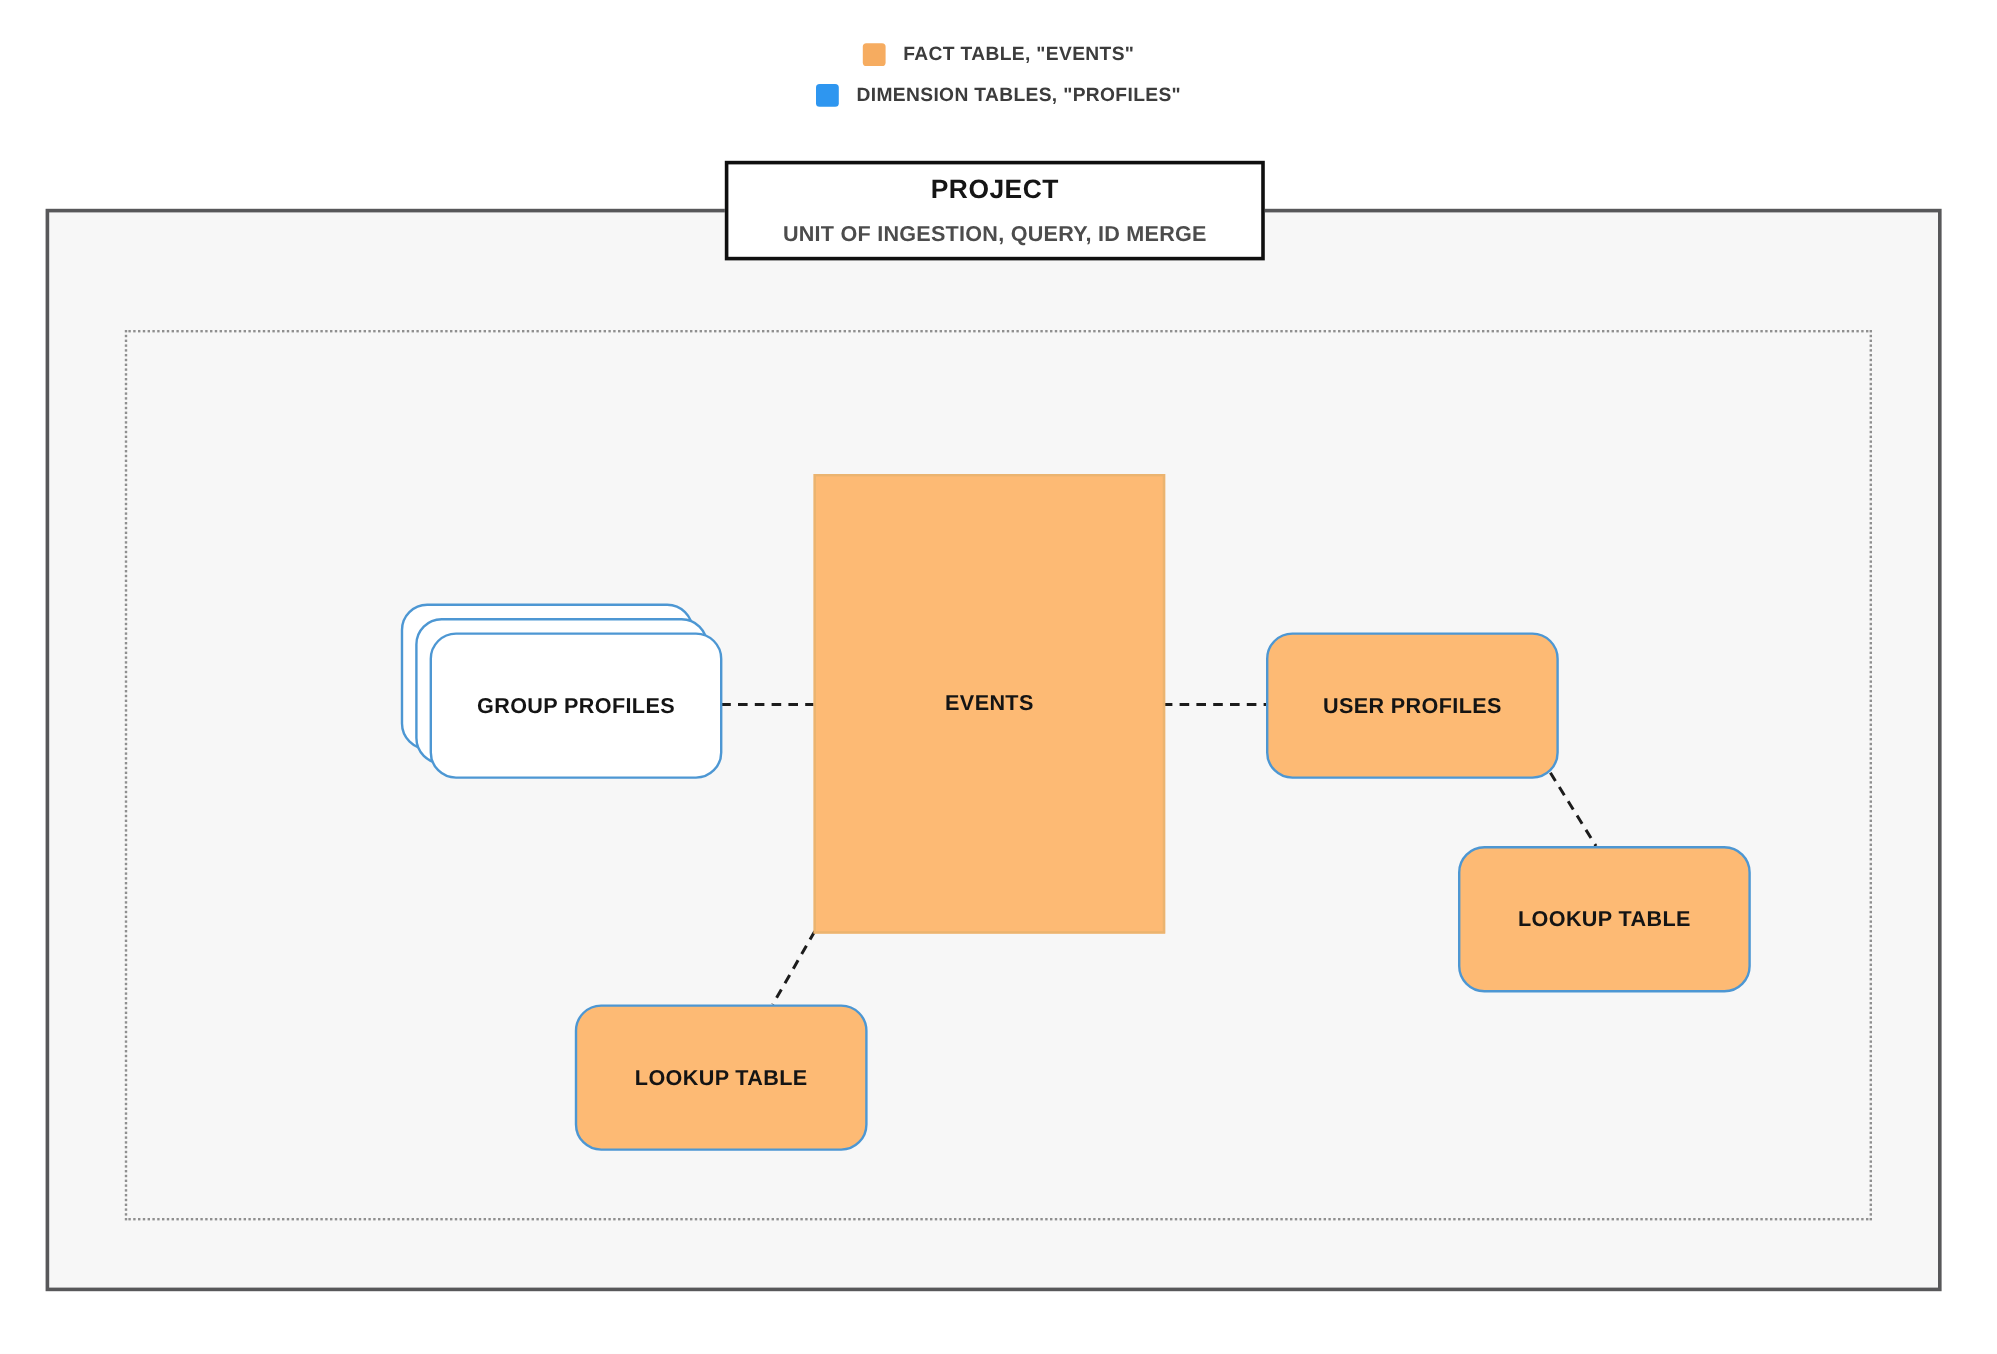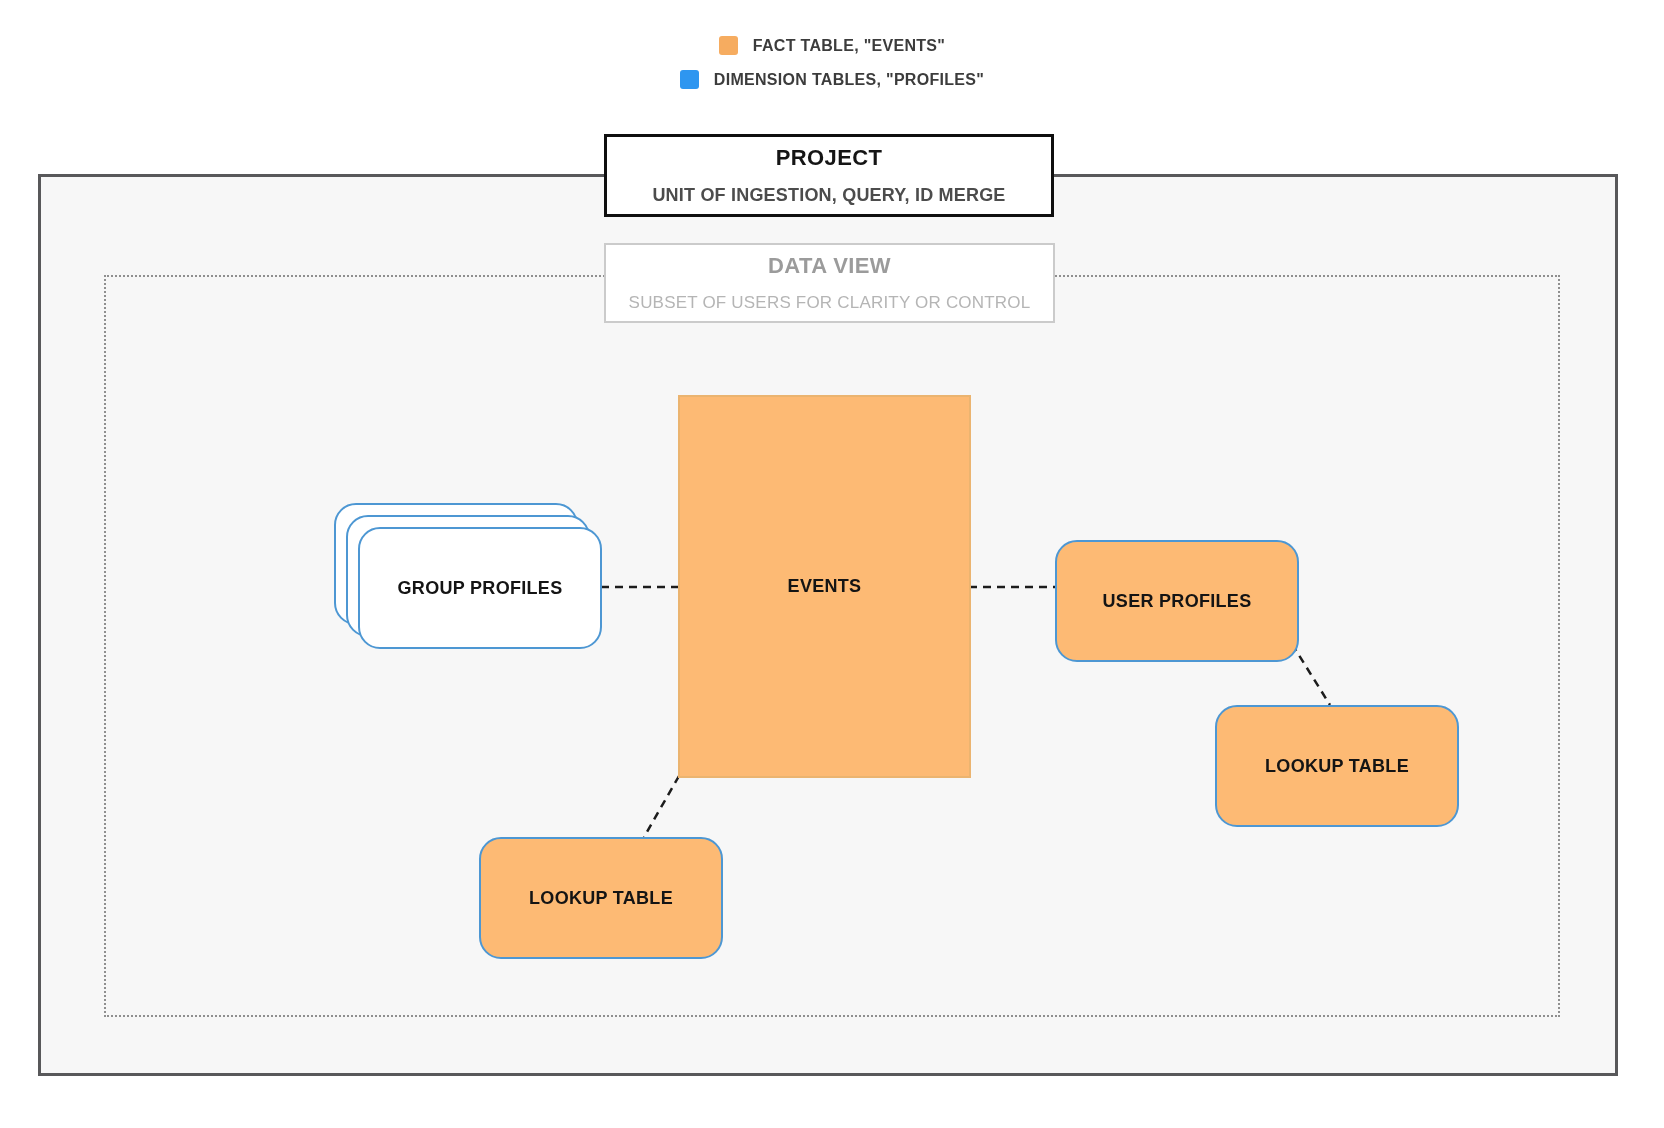--- a/index.html
+++ b/index.html
@@ -153,21 +153,21 @@
     width: 289px;
     height: 379px;
     border: 2px solid #EBB470;
   }
   .dim-node {
     width: 240px;
     height: 118px;
     border: 2.5px solid #4D97D3;
     border-radius: 22px;
   }
-  .user-profiles-node { left: 1055px; top: 540px; }
+  .user-profiles-node { left: 1055px; top: 527px; }
   .lookup-right-node  { left: 1215px; top: 705px; }
   .lookup-bottom-node { left: 479px;  top: 837px; }
 
   
   .stack {
     position: absolute;
     left: 334px;
     top: 503px;
     width: 268px;
     height: 146px;
@@ -206,24 +206,20 @@
 
   <div class="project-region"></div>
 
   <div class="dataview-region"></div>
 
   <div class="label-box project-label-box">
     <div class="box-title">PROJECT</div>
     <div class="box-subtitle">UNIT OF INGESTION, QUERY, ID MERGE</div>
   </div>
 
-  <div class="label-box dataview-label-box">
-    <div class="box-title">DATA VIEW</div>
-    <div class="box-subtitle">SUBSET OF USERS FOR CLARITY OR CONTROL</div>
-  </div>
 
   <svg class="connector-layer" viewBox="0 0 1664 1128" xmlns="http://www.w3.org/2000/svg">
     <g stroke="#1C1C1C" stroke-width="2.5" stroke-dasharray="8 6" fill="none">
       <line x1="601" y1="587" x2="678" y2="587"></line>
       <line x1="969" y1="587" x2="1055" y2="587"></line>
       <line x1="1292" y1="644" x2="1330" y2="705"></line>
       <line x1="679" y1="776" x2="644" y2="837"></line>
     </g>
   </svg>
 

